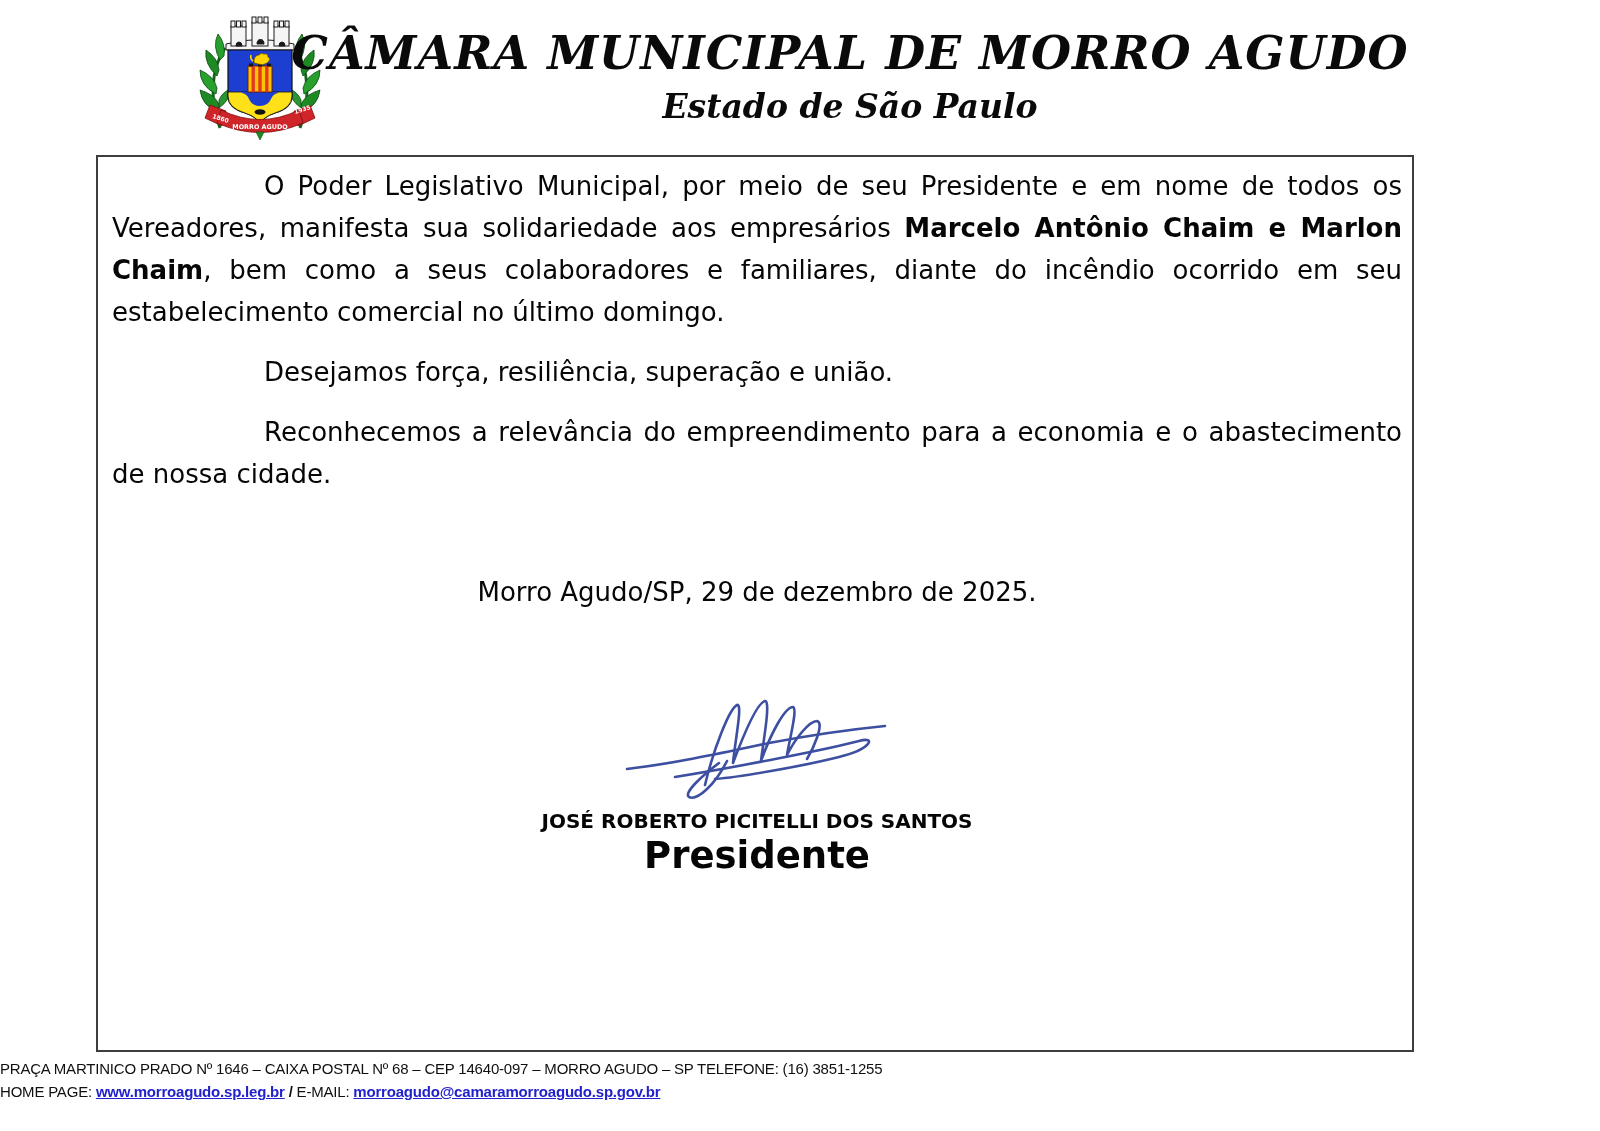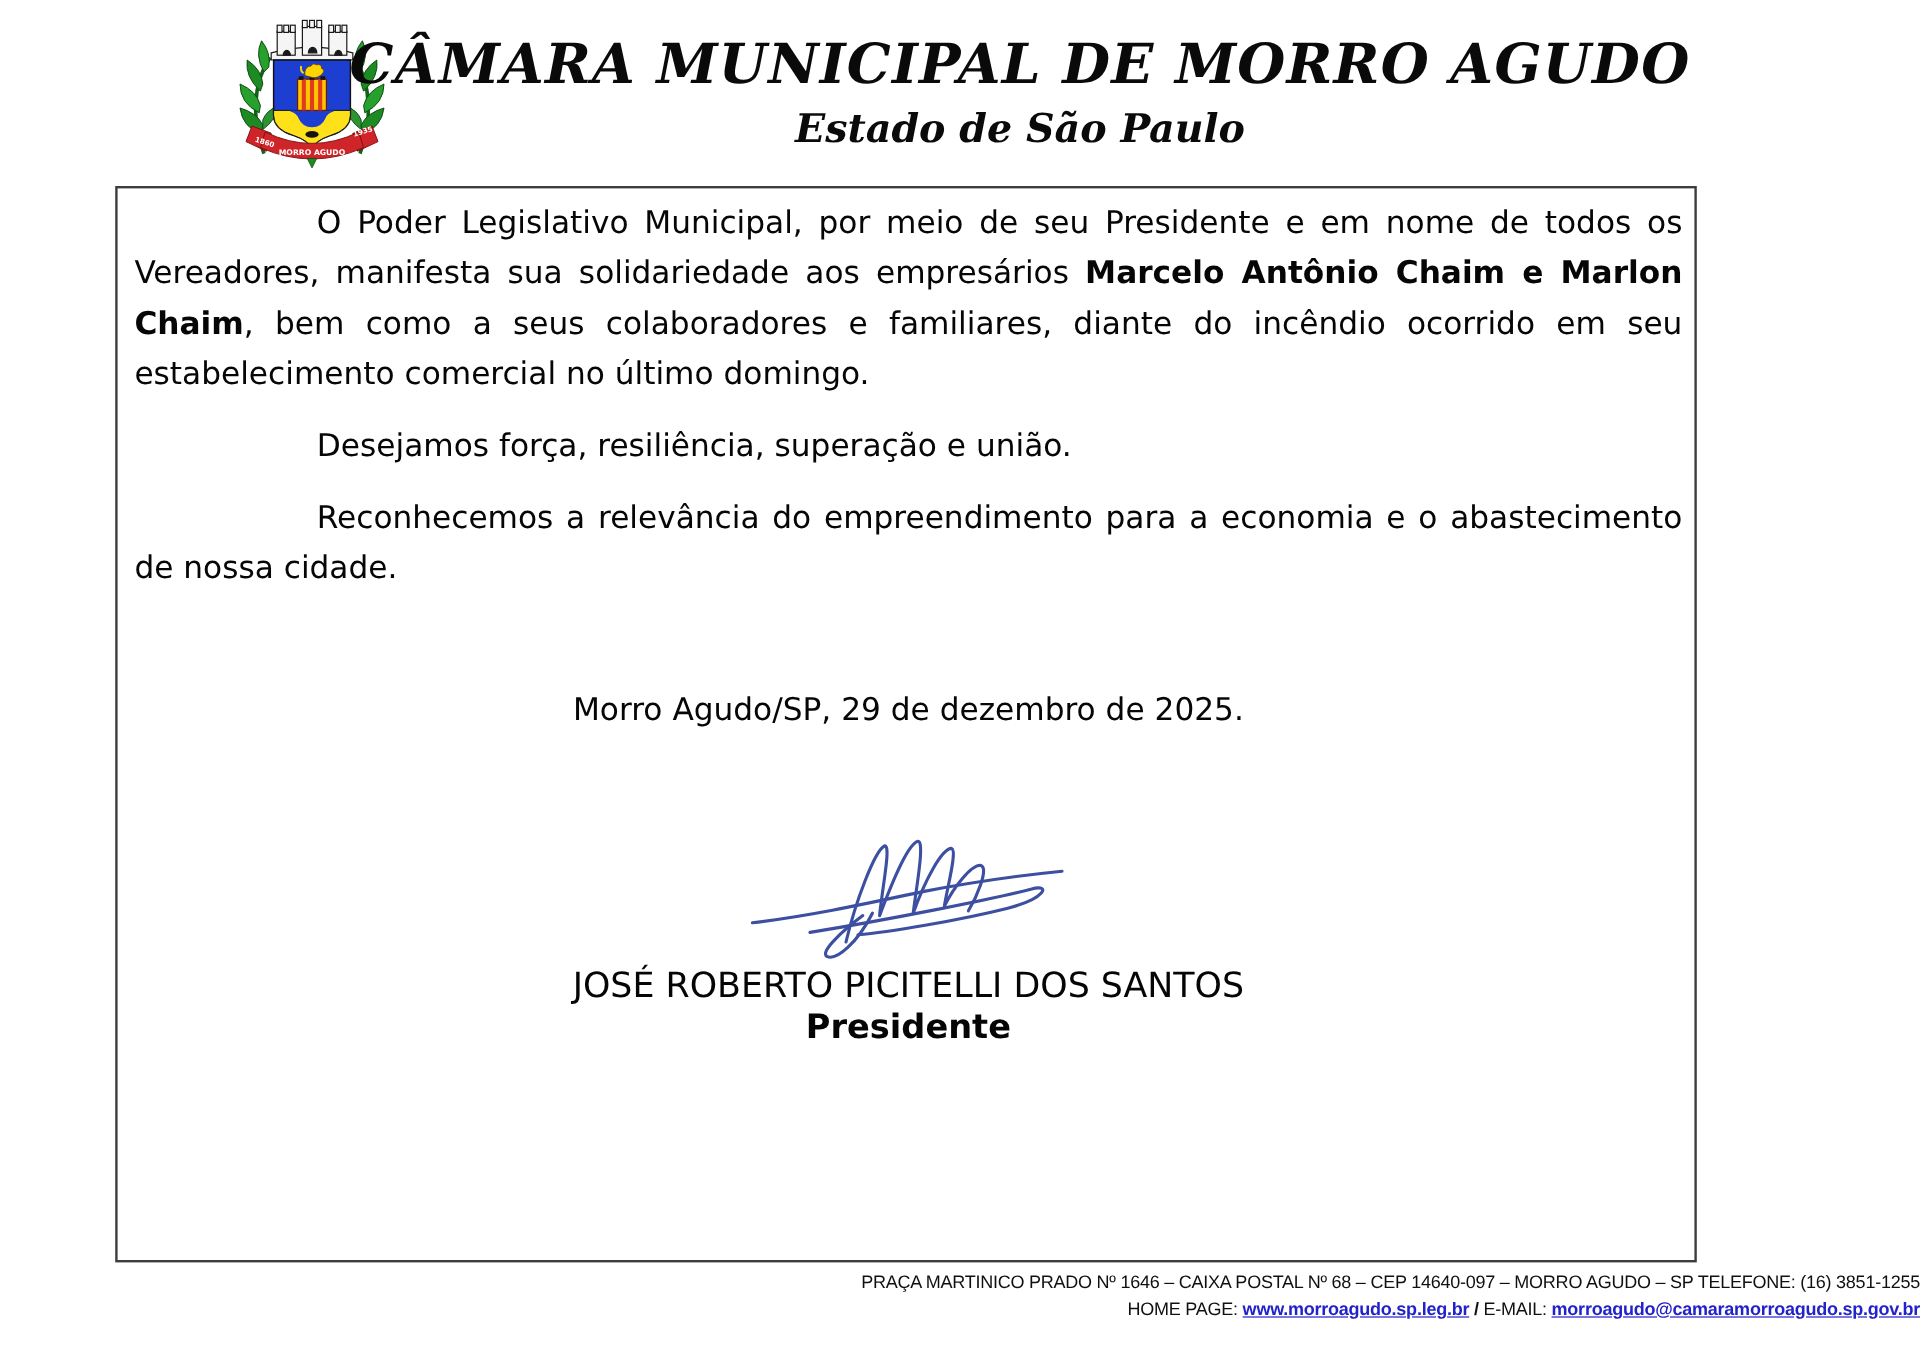--- a/index.html
+++ b/index.html
@@ -86,40 +86,40 @@
   }
 
   .signature-wrap {
     margin-top: 80px;
     height: 108px;
     text-align: center;
   }
   .signer-name {
     margin-top: 2px;
     text-align: center;
-    font-size: 29px;
+    font-size: 20px;
     line-height: 36px;
-    font-weight: normal;
+    font-weight: bold;
     color: #050505;
   }
   .signer-title {
     text-align: center;
-    font-size: 28px;
+    font-size: 37px;
     line-height: 34px;
     font-weight: bold;
     color: #050505;
   }
 
   
   .footer {
     position: absolute;
     left: 0;
     top: 1057px;
     width: 1600px;
-    text-align: right;
+    text-align: left;
     font-family: "Liberation Sans", sans-serif;
     font-size: 15px;
     line-height: 23px;
     color: #101010;
     letter-spacing: -0.2px;
   }
   .footer .link {
     color: #2222cc;
     font-weight: bold;
     text-decoration: underline;

